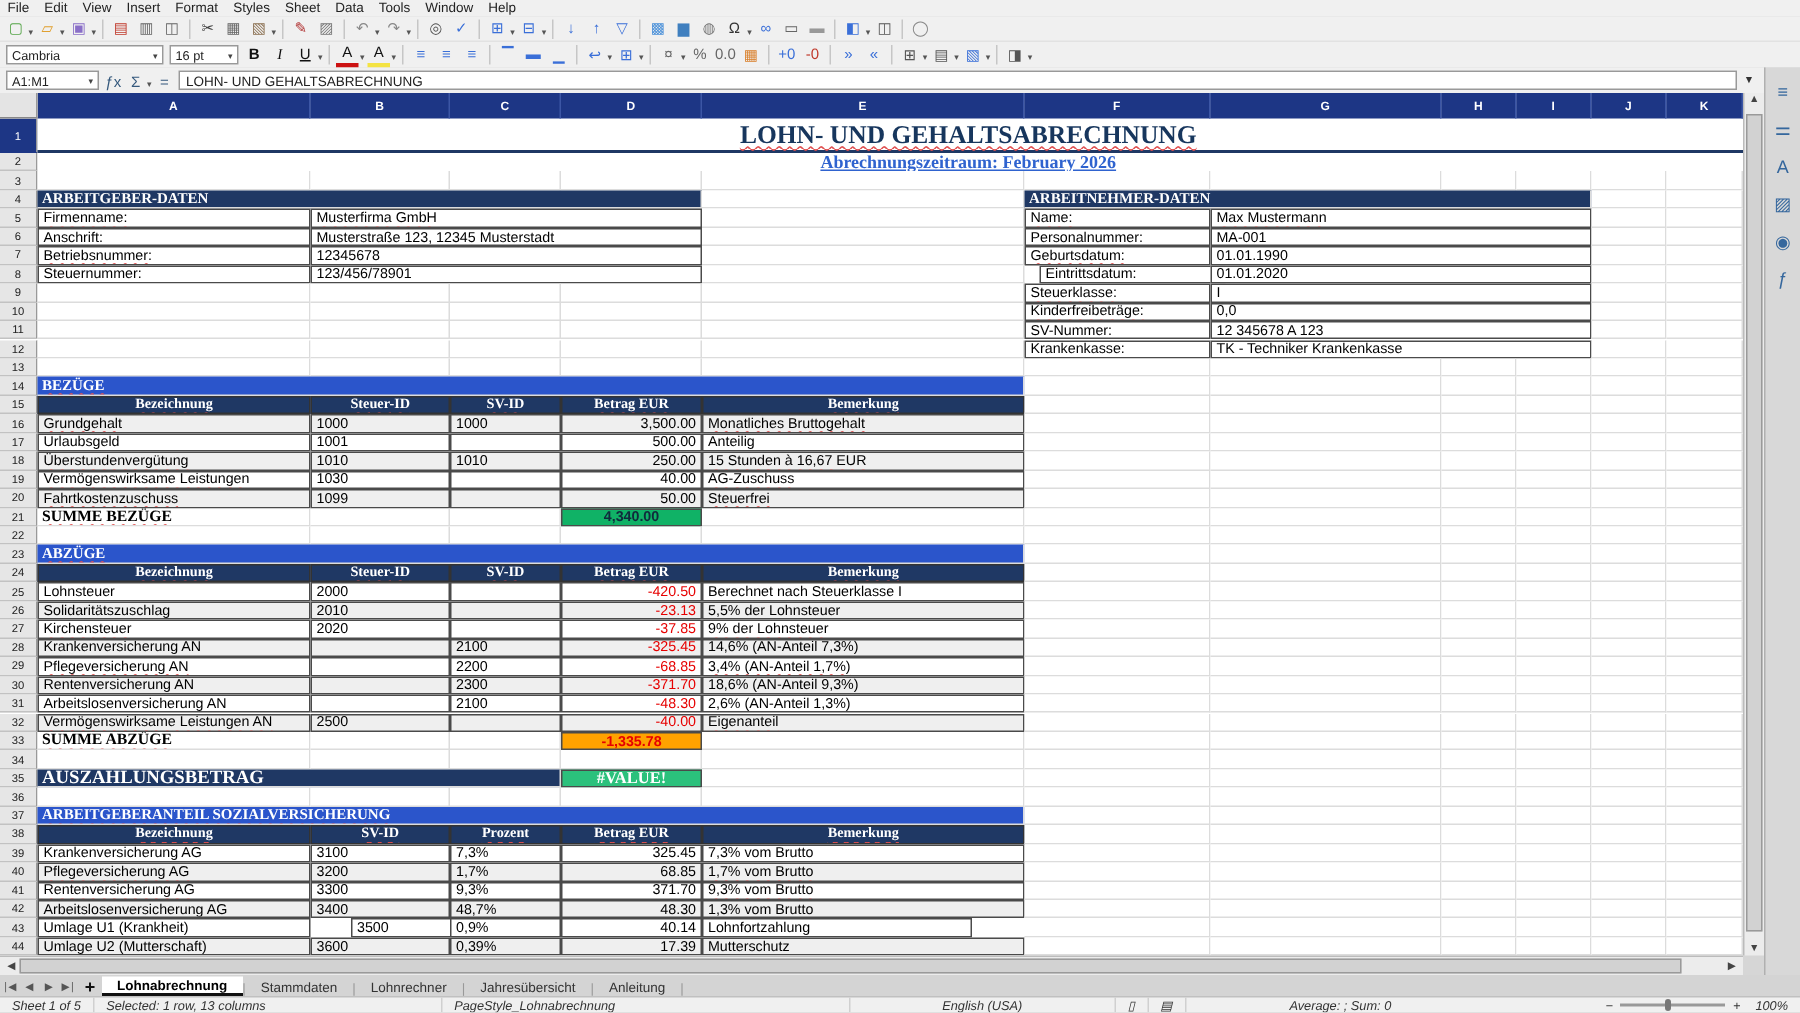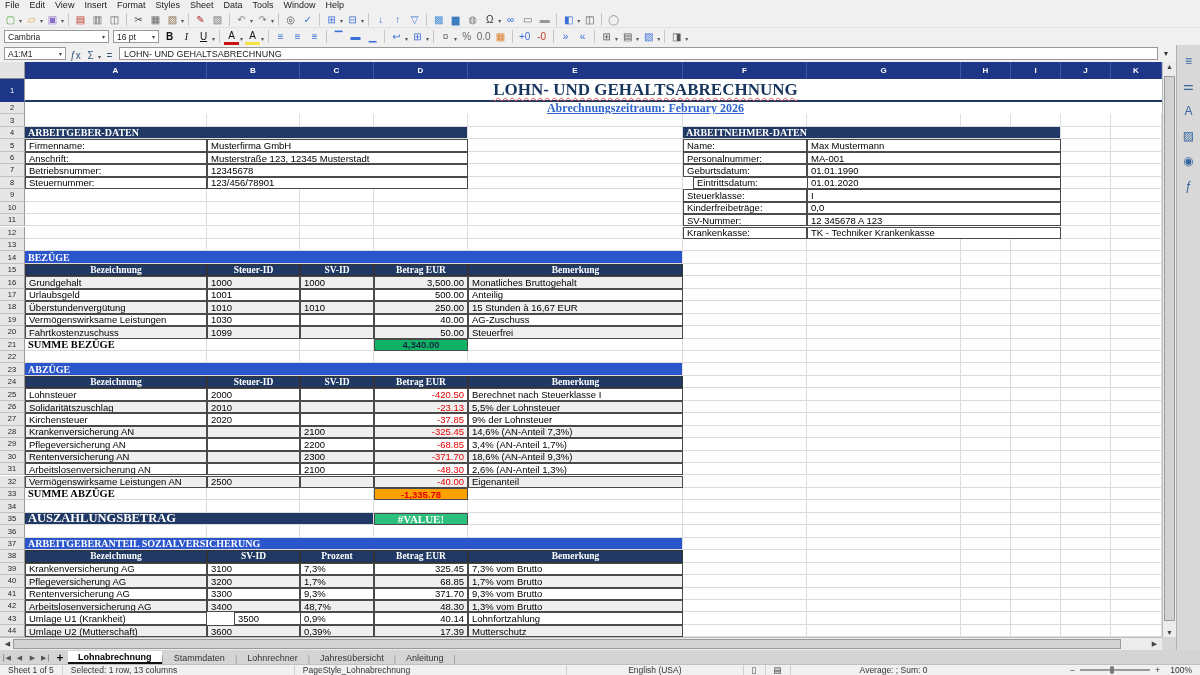--- a/index.html
+++ b/index.html
@@ -78,21 +78,21 @@
   #tabbar{position:absolute;left:0;top:650px;width:1200px;height:14px;background:#d4d4d4;
           display:flex;align-items:flex-end;font-size:9px;}
   .tnav{width:13px;height:13px;display:inline-flex;align-items:center;justify-content:center;
         font-size:7px;color:#555;flex:none;}
   #addsheet{width:16px;height:13px;display:inline-flex;align-items:center;justify-content:center;
             font-size:12px;font-weight:bold;color:#111;flex:none;}
   .stab{height:13px;padding:0 10px;display:inline-flex;align-items:center;color:#333;flex:none;}
   .stab.active{background:#fff;font-weight:bold;color:#000;border-bottom:2px solid #111;box-sizing:border-box;}
   .tsep{color:#999;flex:none;}
   #statusbar{position:absolute;left:0;top:664px;width:1200px;height:11px;background:#f0f0f0;
-             border-top:1px solid #c0c0c0;display:flex;align-items:center;font-size:8.5px;color:#333;box-sizing:border-box;}
+             border-top:1px solid #c0c0c0;display:flex;align-items:center;font-size:8.5px;color:#333;box-sizing:border-box;font-style:italic;}
   .stseg{padding:0 8px;border-right:1px solid #d0d0d0;height:10px;display:flex;align-items:center;white-space:nowrap;}
   #zoomctl{display:flex;align-items:center;margin-left:auto;}
   #zoomtrack{position:relative;width:70px;height:2px;background:#999;margin:0 5px;}
   #zoomthumb{position:absolute;left:30px;top:-3px;width:4px;height:8px;background:#777;border-radius:2px;}
 </style>
 </head>
 <body>
 
 <div id="app">
   <div id="menubar">
@@ -667,21 +667,21 @@
         <div class="cell" style="left: 807px; top: 521px; width: 154px; height: 12.45px;"></div>
         <div class="cell" style="left: 961px; top: 521px; width: 50px; height: 12.45px;"></div>
         <div class="cell" style="left: 1011px; top: 521px; width: 50px; height: 12.45px;"></div>
         <div class="cell" style="left: 1061px; top: 521px; width: 50px; height: 12.45px;"></div>
         <div class="cell" style="left: 1111px; top: 521px; width: 51px; height: 12.45px;"></div>
         <div class="rowhdr" style="top: 533.45px; height: 12.45px;">43</div>
         <div class="cell bk sp" style="left: 25px; top: 533.45px; width: 182px; height: 12.45px;">Umlage U1 (Krankheit)</div>
         <div class="cell bk" style="left: 207px; top: 533.45px; width: 93px; height: 12.45px; margin-left: 27px;">3500</div>
         <div class="cell bk" style="left: 300px; top: 533.45px; width: 74px; height: 12.45px;">0,9%</div>
         <div class="cell bk num" style="left: 374px; top: 533.45px; width: 94px; height: 12.45px;">40.14</div>
-        <div class="cell bk sp" style="left: 468px; top: 533.45px; width: 215px; height: 12.45px;">Lohnfortzahlung</div>
+        <div class="cell bk sp" style="left: 468px; top: 533.45px; width: 180px; height: 12.45px;">Lohnfortzahlung</div>
         <div class="cell" style="left: 683px; top: 533.45px; width: 124px; height: 12.45px;"></div>
         <div class="cell" style="left: 807px; top: 533.45px; width: 154px; height: 12.45px;"></div>
         <div class="cell" style="left: 961px; top: 533.45px; width: 50px; height: 12.45px;"></div>
         <div class="cell" style="left: 1011px; top: 533.45px; width: 50px; height: 12.45px;"></div>
         <div class="cell" style="left: 1061px; top: 533.45px; width: 50px; height: 12.45px;"></div>
         <div class="cell" style="left: 1111px; top: 533.45px; width: 51px; height: 12.45px;"></div>
         <div class="rowhdr" style="top: 545.9px; height: 12.45px;">44</div>
         <div class="cell bk alt sp" style="left: 25px; top: 545.9px; width: 182px; height: 12.45px;">Umlage U2 (Mutterschaft)</div>
         <div class="cell bk alt" style="left: 207px; top: 545.9px; width: 93px; height: 12.45px;">3600</div>
         <div class="cell bk alt" style="left: 300px; top: 545.9px; width: 74px; height: 12.45px;">0,39%</div>

